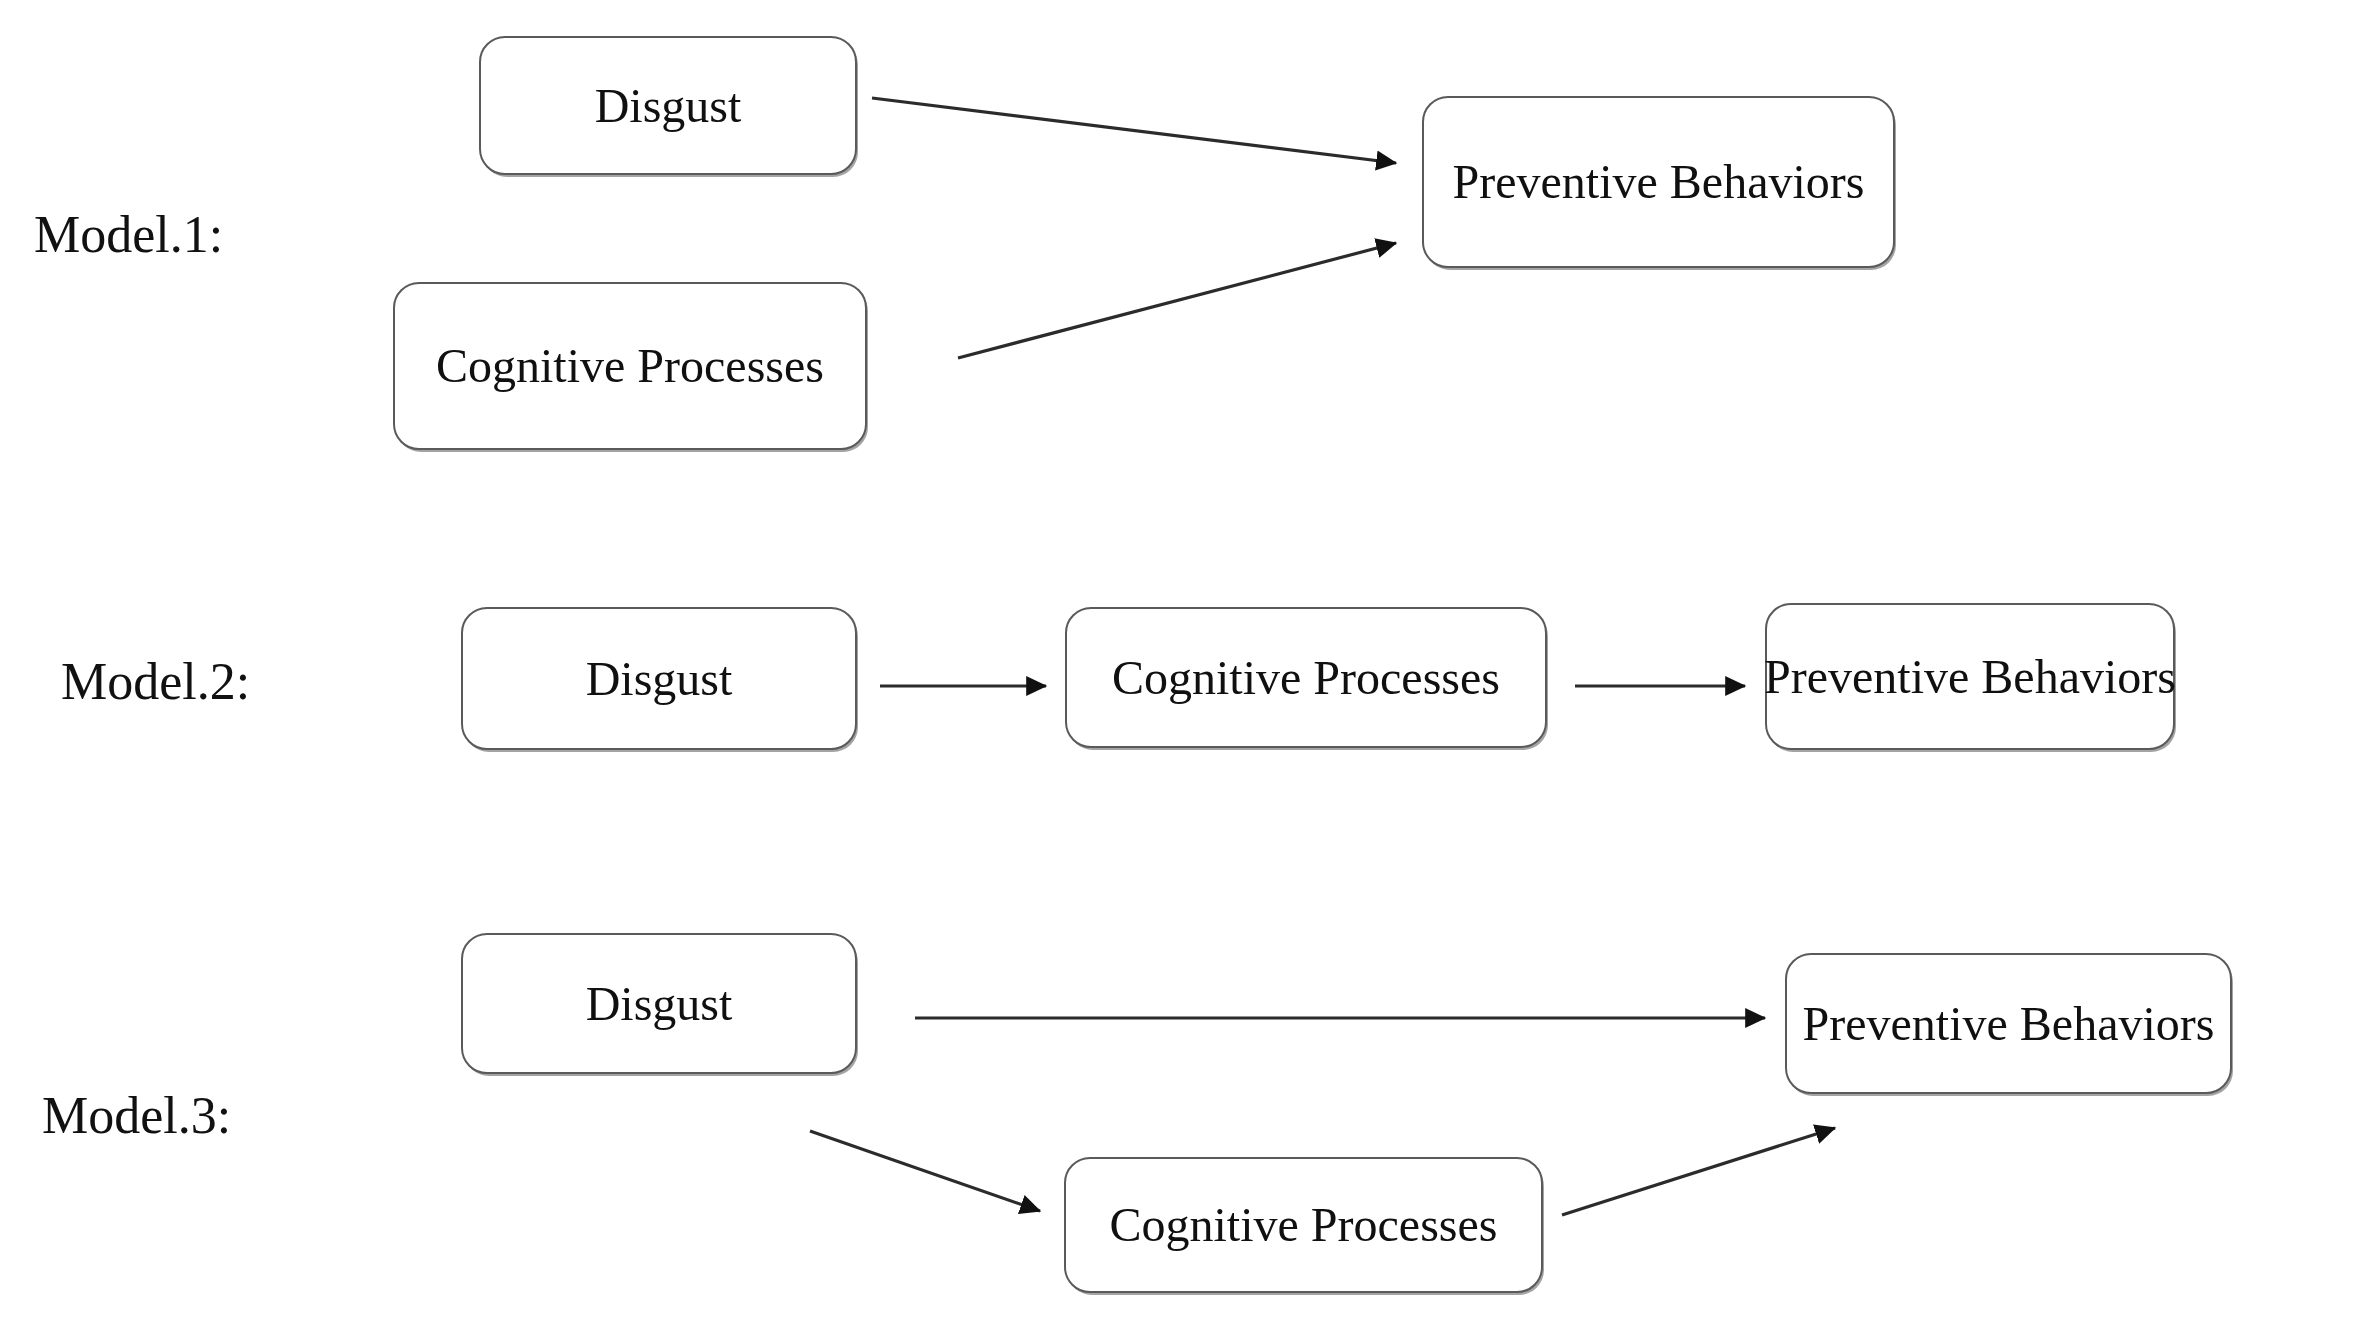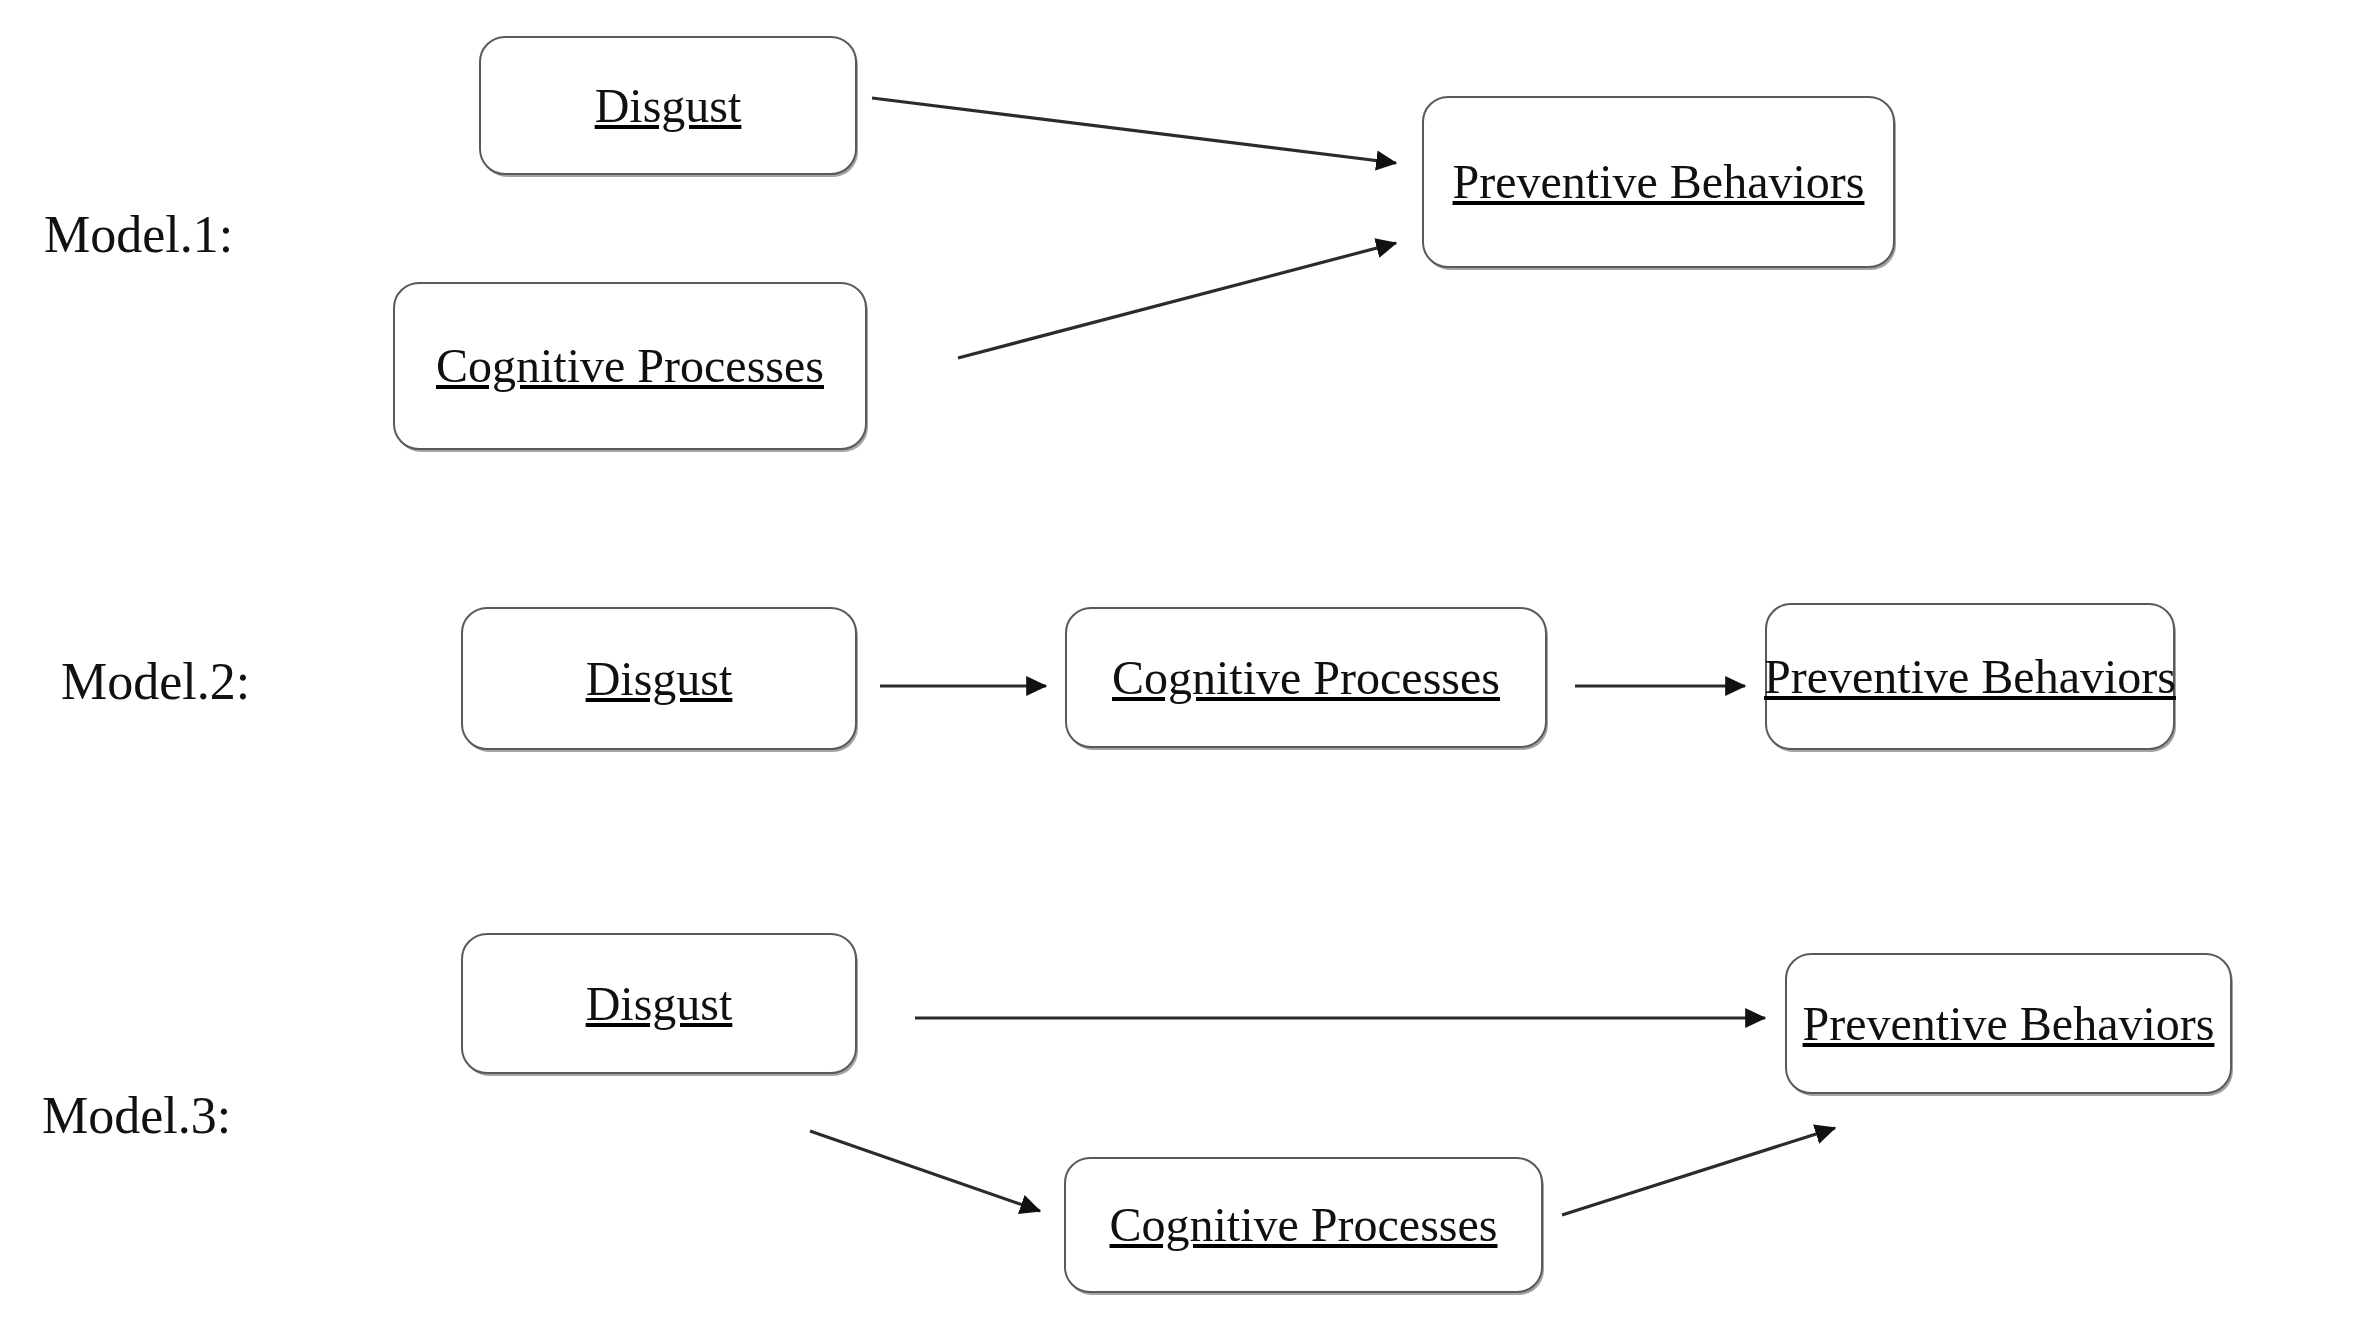--- a/index.html
+++ b/index.html
@@ -25,21 +25,20 @@
   .node-box {
     position: absolute;
     box-sizing: border-box;
     border: 2px solid #5a5a5a;
     border-radius: 26px;
     background: #ffffff;
     display: flex;
     align-items: center;
     justify-content: center;
     box-shadow: 2px 3px 0 -1px rgba(90,90,90,0.55);
-    text-decoration: underline;
   }
   .node-label {
     font-size: 48px;
     color: #101010;
     white-space: nowrap;
     line-height: 1;
   }
   svg.edges {
     position: absolute;
     left: 0;
@@ -51,21 +50,21 @@
   svg.edges line {
     stroke: #2b2b2b;
     stroke-width: 3.2;
   }
 </style>
 </head>
 <body>
 
 <div id="stage">
 
-  <div class="model-label" style="left:44px; top:205px;text-align:center;">Model.1:</div>
+  <div class="model-label" style="left:34px; top:205px;text-align:center;">Model.1:</div>
 
   <div class="node-box" style="left:479px; top:36px; width:378px; height:139px;">
     <span class="node-label">Disgust</span>
   </div>
 
   <div class="node-box" style="left:393px; top:282px; width:474px; height:168px;">
     <span class="node-label">Cognitive Processes</span>
   </div>
 
   <div class="node-box" style="left:1422px; top:96px; width:473px; height:172px;">

